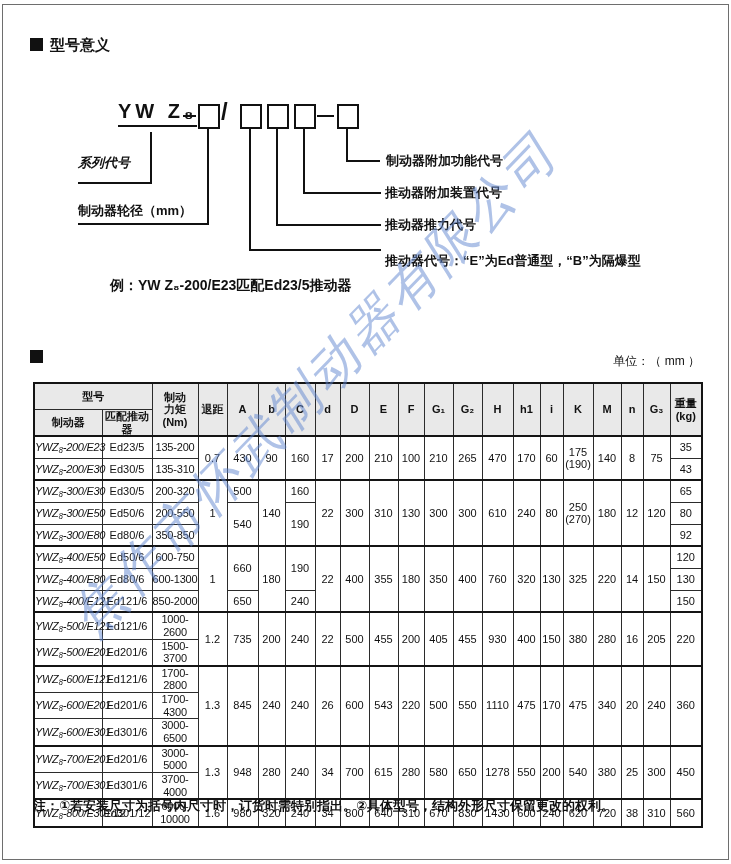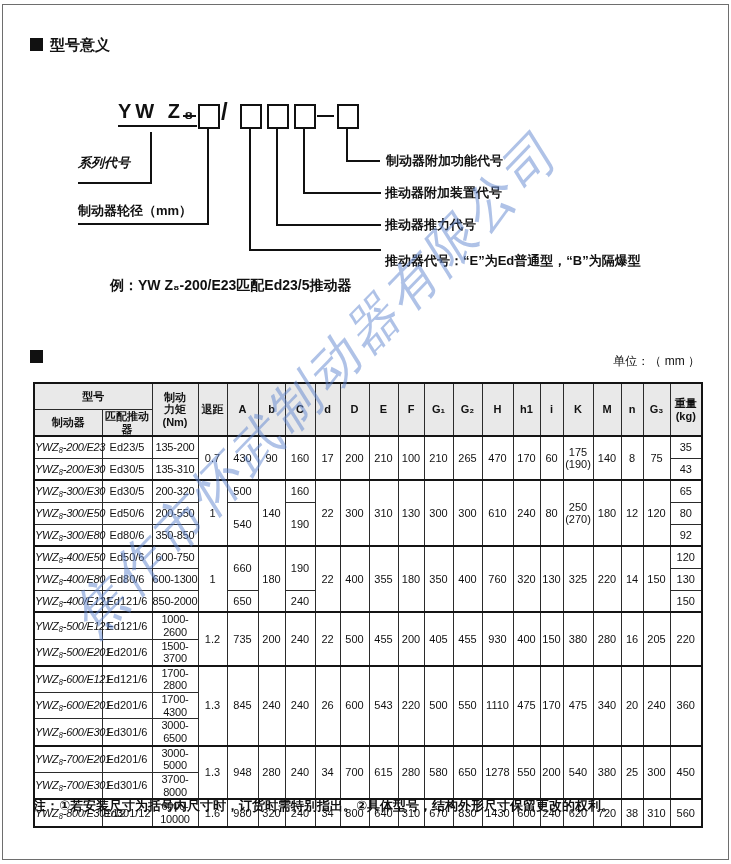--- a/index.html
+++ b/index.html
@@ -328,21 +328,21 @@
           <td rowspan="2">200</td>
           <td rowspan="2">540</td>
           <td rowspan="2">380</td>
           <td rowspan="2">25</td>
           <td rowspan="2">300</td>
           <td rowspan="2">450</td>
         </tr>
         <tr class="g">
           <td class="c-model">YWZ₈-700/E301</td>
           <td class="c-thr">Ed301/6</td>
-          <td class="c-tq">3700-8000</td>
+          <td class="c-tq">3700-4000</td>
         </tr>
         <tr class="w gs">
           <td class="c-model">YWZ₈-800/E301/12</td>
           <td class="c-thr">Ed301/12</td>
           <td class="c-tq">6000-10000</td>
           <td>1.6</td>
           <td>980</td>
           <td>320</td>
           <td>240</td>
           <td>34</td>

